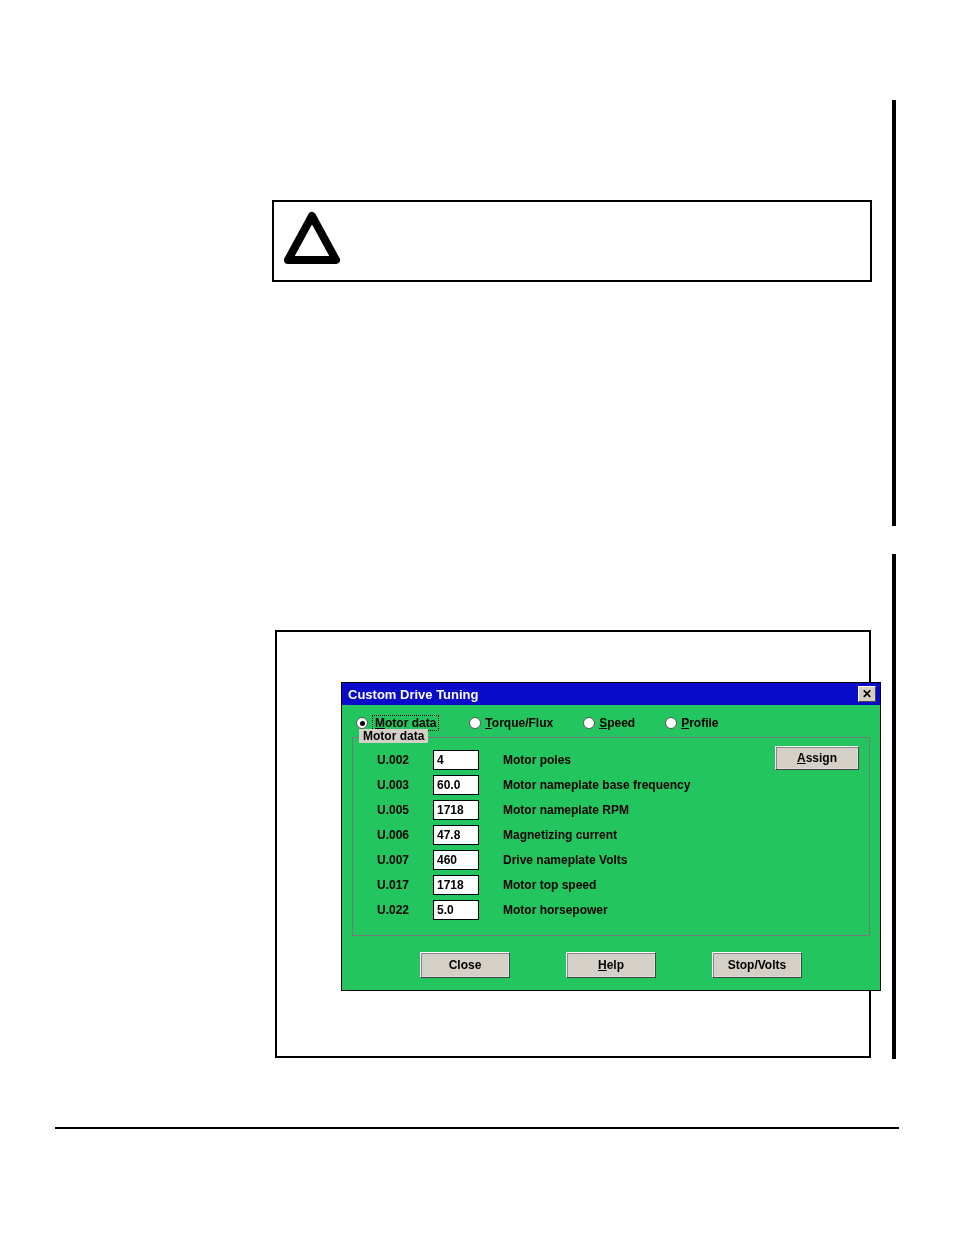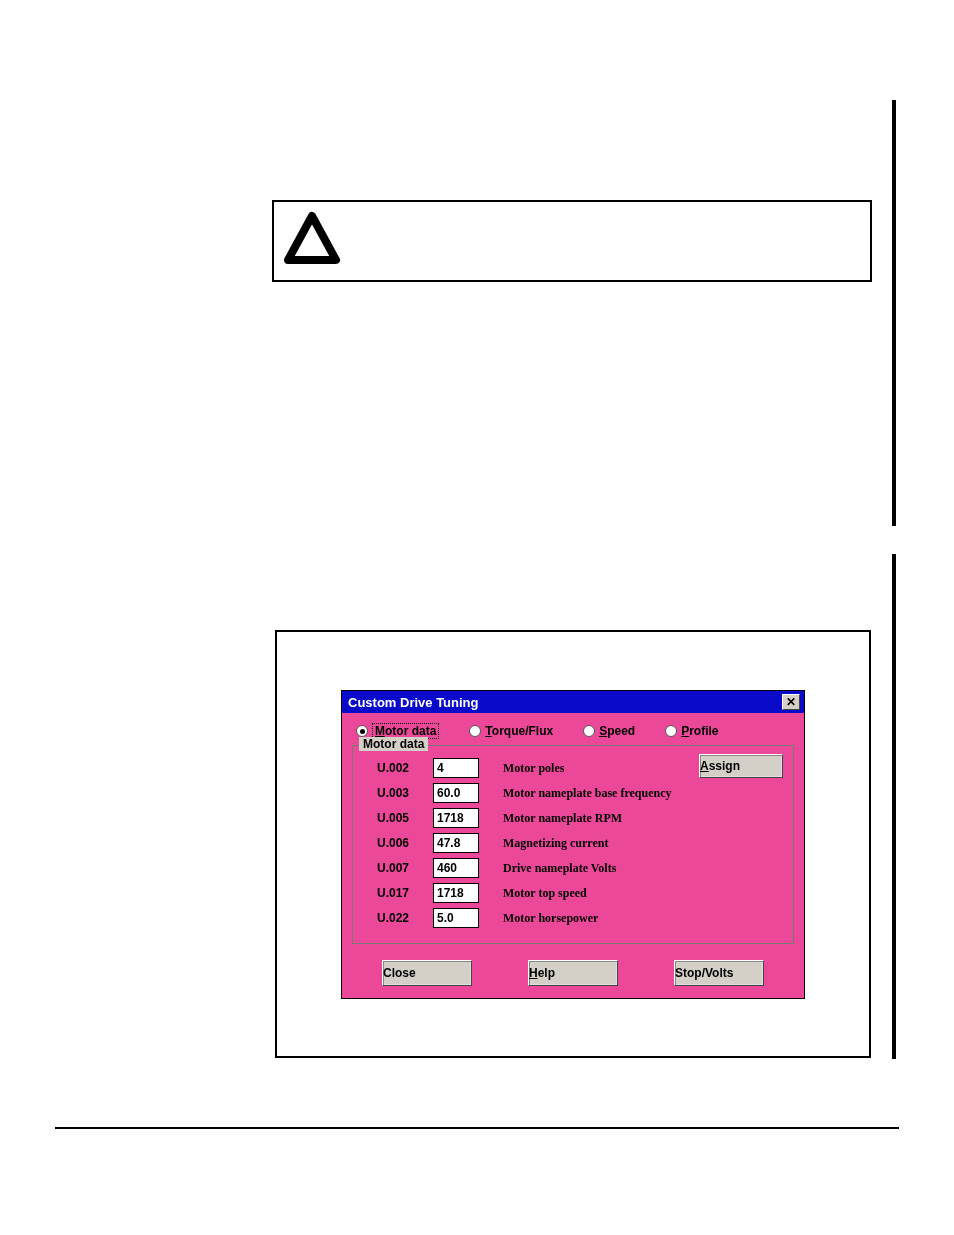--- a/index.html
+++ b/index.html
@@ -53,23 +53,23 @@
       left: 275px;
       top: 630px;
       width: 596px;
       height: 428px;
       border: 2px solid #000;
       background: #fff;
     }
     .dialog {
       position: absolute;
       left: 64px;
-      top: 58px;
-      width: 464px;
-      background: #ec4899;
+      top: 50px;
+      width: 540px;
+      background: #22c55e;
       border: 1px solid #000;
       font-size: 12px;
     }
     .titlebar {
       background: #0a0aca;
       color: #fff;
       font-weight: bold;
       height: 22px;
       display: flex;
       align-items: center;
@@ -148,39 +148,39 @@
     .val-input {
       width: 46px;
       height: 20px;
       border: 1.5px solid #000;
       background: #fff;
       font-weight: bold;
       font-size: 12px;
       padding: 1px 3px;
       font-family: Arial, Helvetica, sans-serif;
     }
-    .desc-label { flex: 1; font-family: Liberation Serif, serif; }
+    .desc-label { flex: 1; }
     .assign-btn {
       position: absolute;
       right: 10px;
       top: 8px;
       width: 84px;
       height: 24px;
     }
     .win-btn {
       background: #d4d0c8;
       border: 1px solid #fff;
       border-right-color: #444;
       border-bottom-color: #444;
       box-shadow: 1px 1px 0 #888 inset, -1px -1px 0 #dfdfdf inset;
       font-weight: bold;
       font-size: 12px;
       cursor: pointer;
       font-family: Arial, Helvetica, sans-serif;
-      text-align: left;
+      text-align: center;
       padding: 4px 0;
     }
     .bottom-btns {
       display: flex;
       justify-content: center;
       gap: 56px;
       padding: 6px 0 12px 0;
       align-items: center;
     }
     .bottom-btns .win-btn { width: 90px; height: 26px; }

